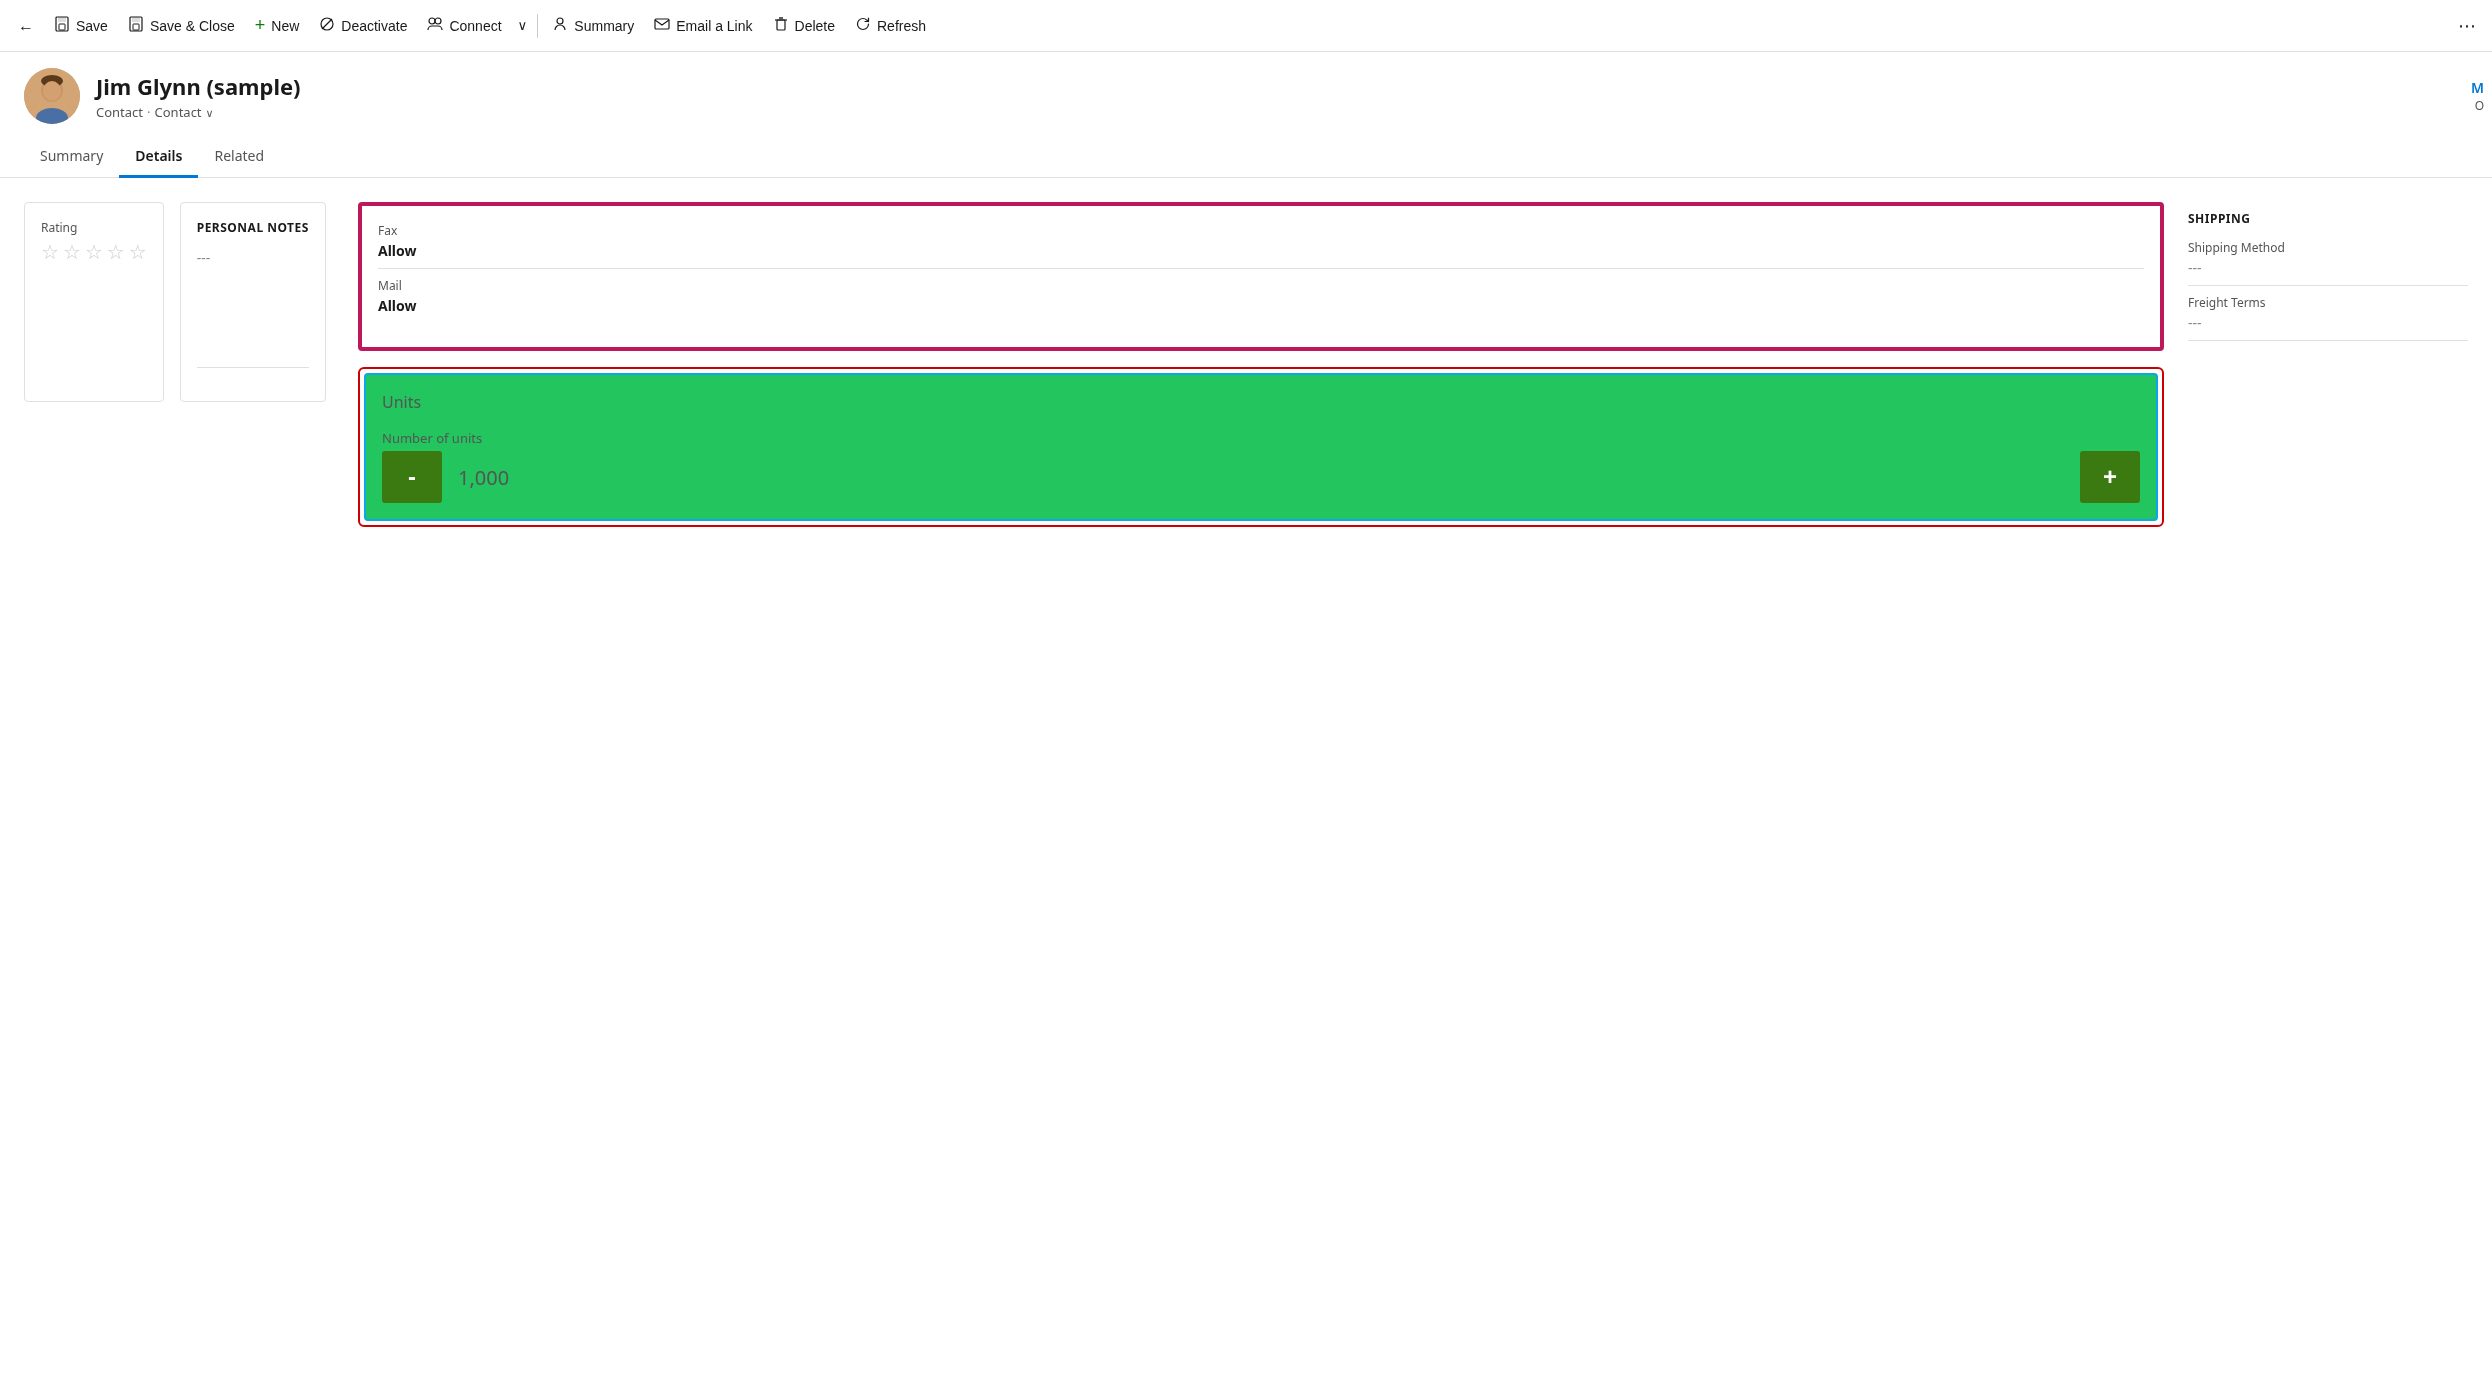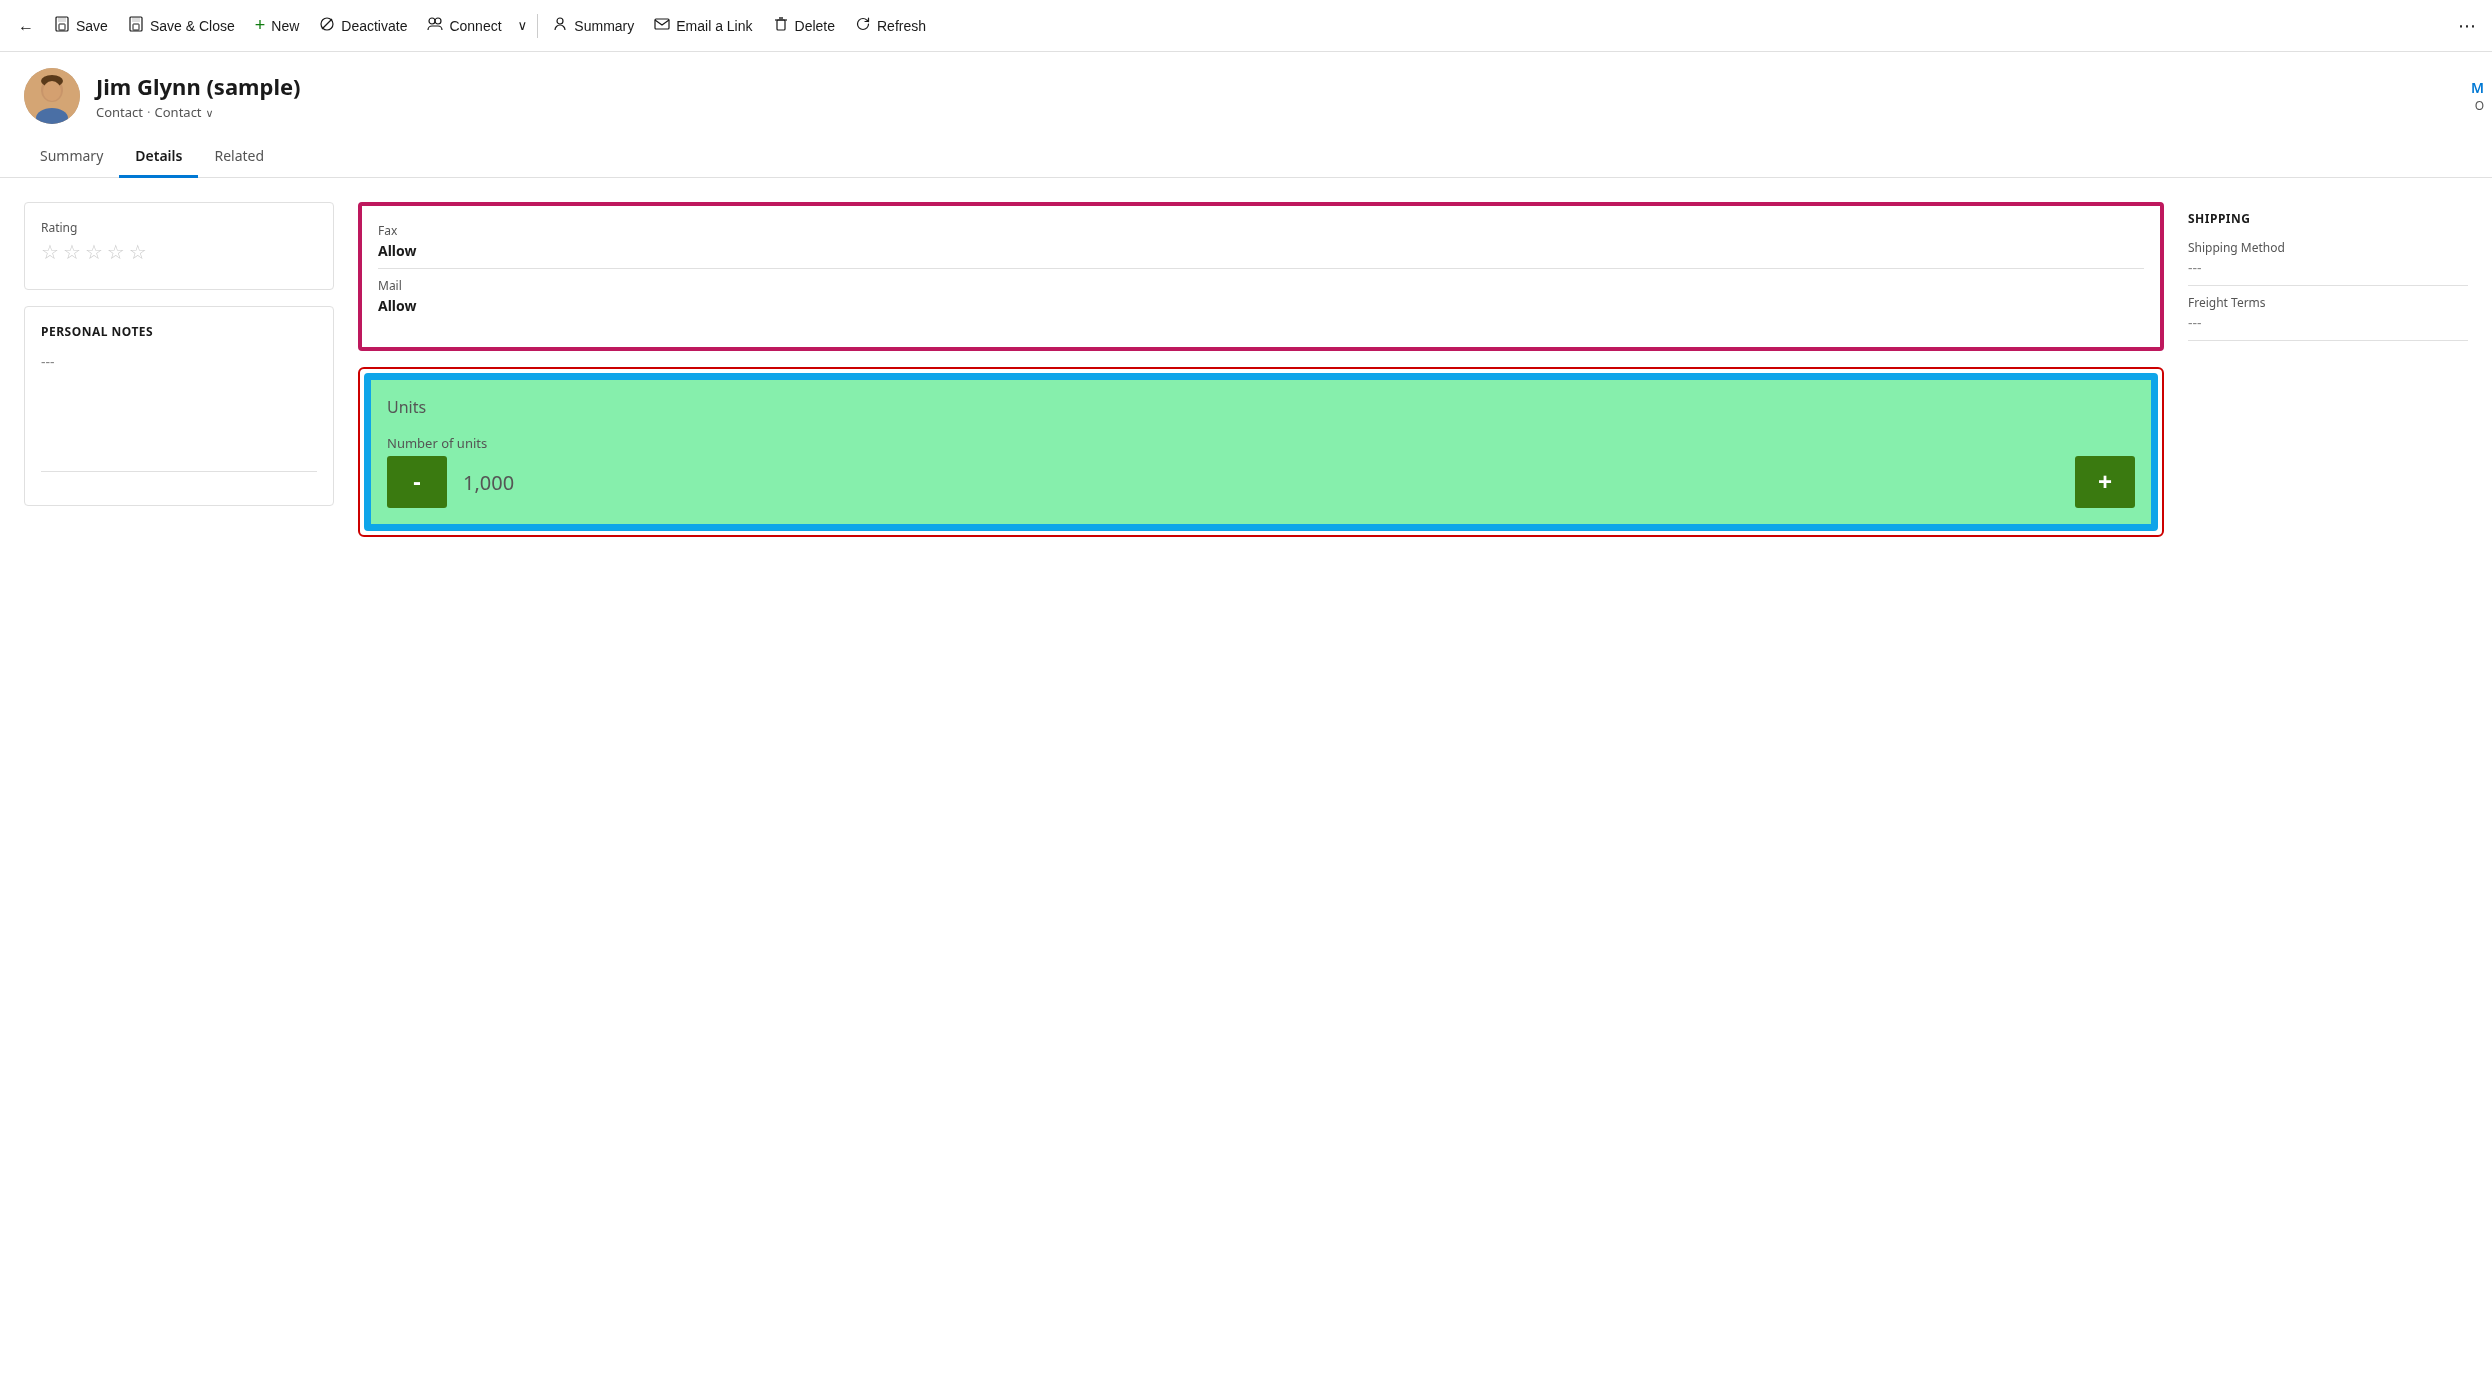--- a/index.html
+++ b/index.html
@@ -115,21 +115,20 @@
       padding: 24px 24px 0 24px;
       gap: 24px;
       align-items: flex-start;
     }
 
     
     .col-left {
       width: 310px;
       flex-shrink: 0;
       display: flex;
-      flex-direction: column;
       gap: 16px;
     }
 
     
     .col-middle {
       flex: 1;
       display: flex;
       flex-direction: column;
       gap: 16px;
       min-width: 0;
@@ -194,22 +193,22 @@
     }
 
     
     .units-card-wrapper {
       border: 2px solid #c00;
       border-radius: 6px;
       padding: 4px;
       background: #fff;
     }
     .units-card {
-      background: #86efac;
-      border: 7px solid #0ea5e9;
+      background: #22c55e;
+      border: 2px solid #0ea5e9;
       border-radius: 4px;
       padding: 16px;
     }
     .units-title {
       font-size: 16px;
       color: #555;
       margin-bottom: 16px;
     }
     .units-field-label {
       font-size: 13px;

